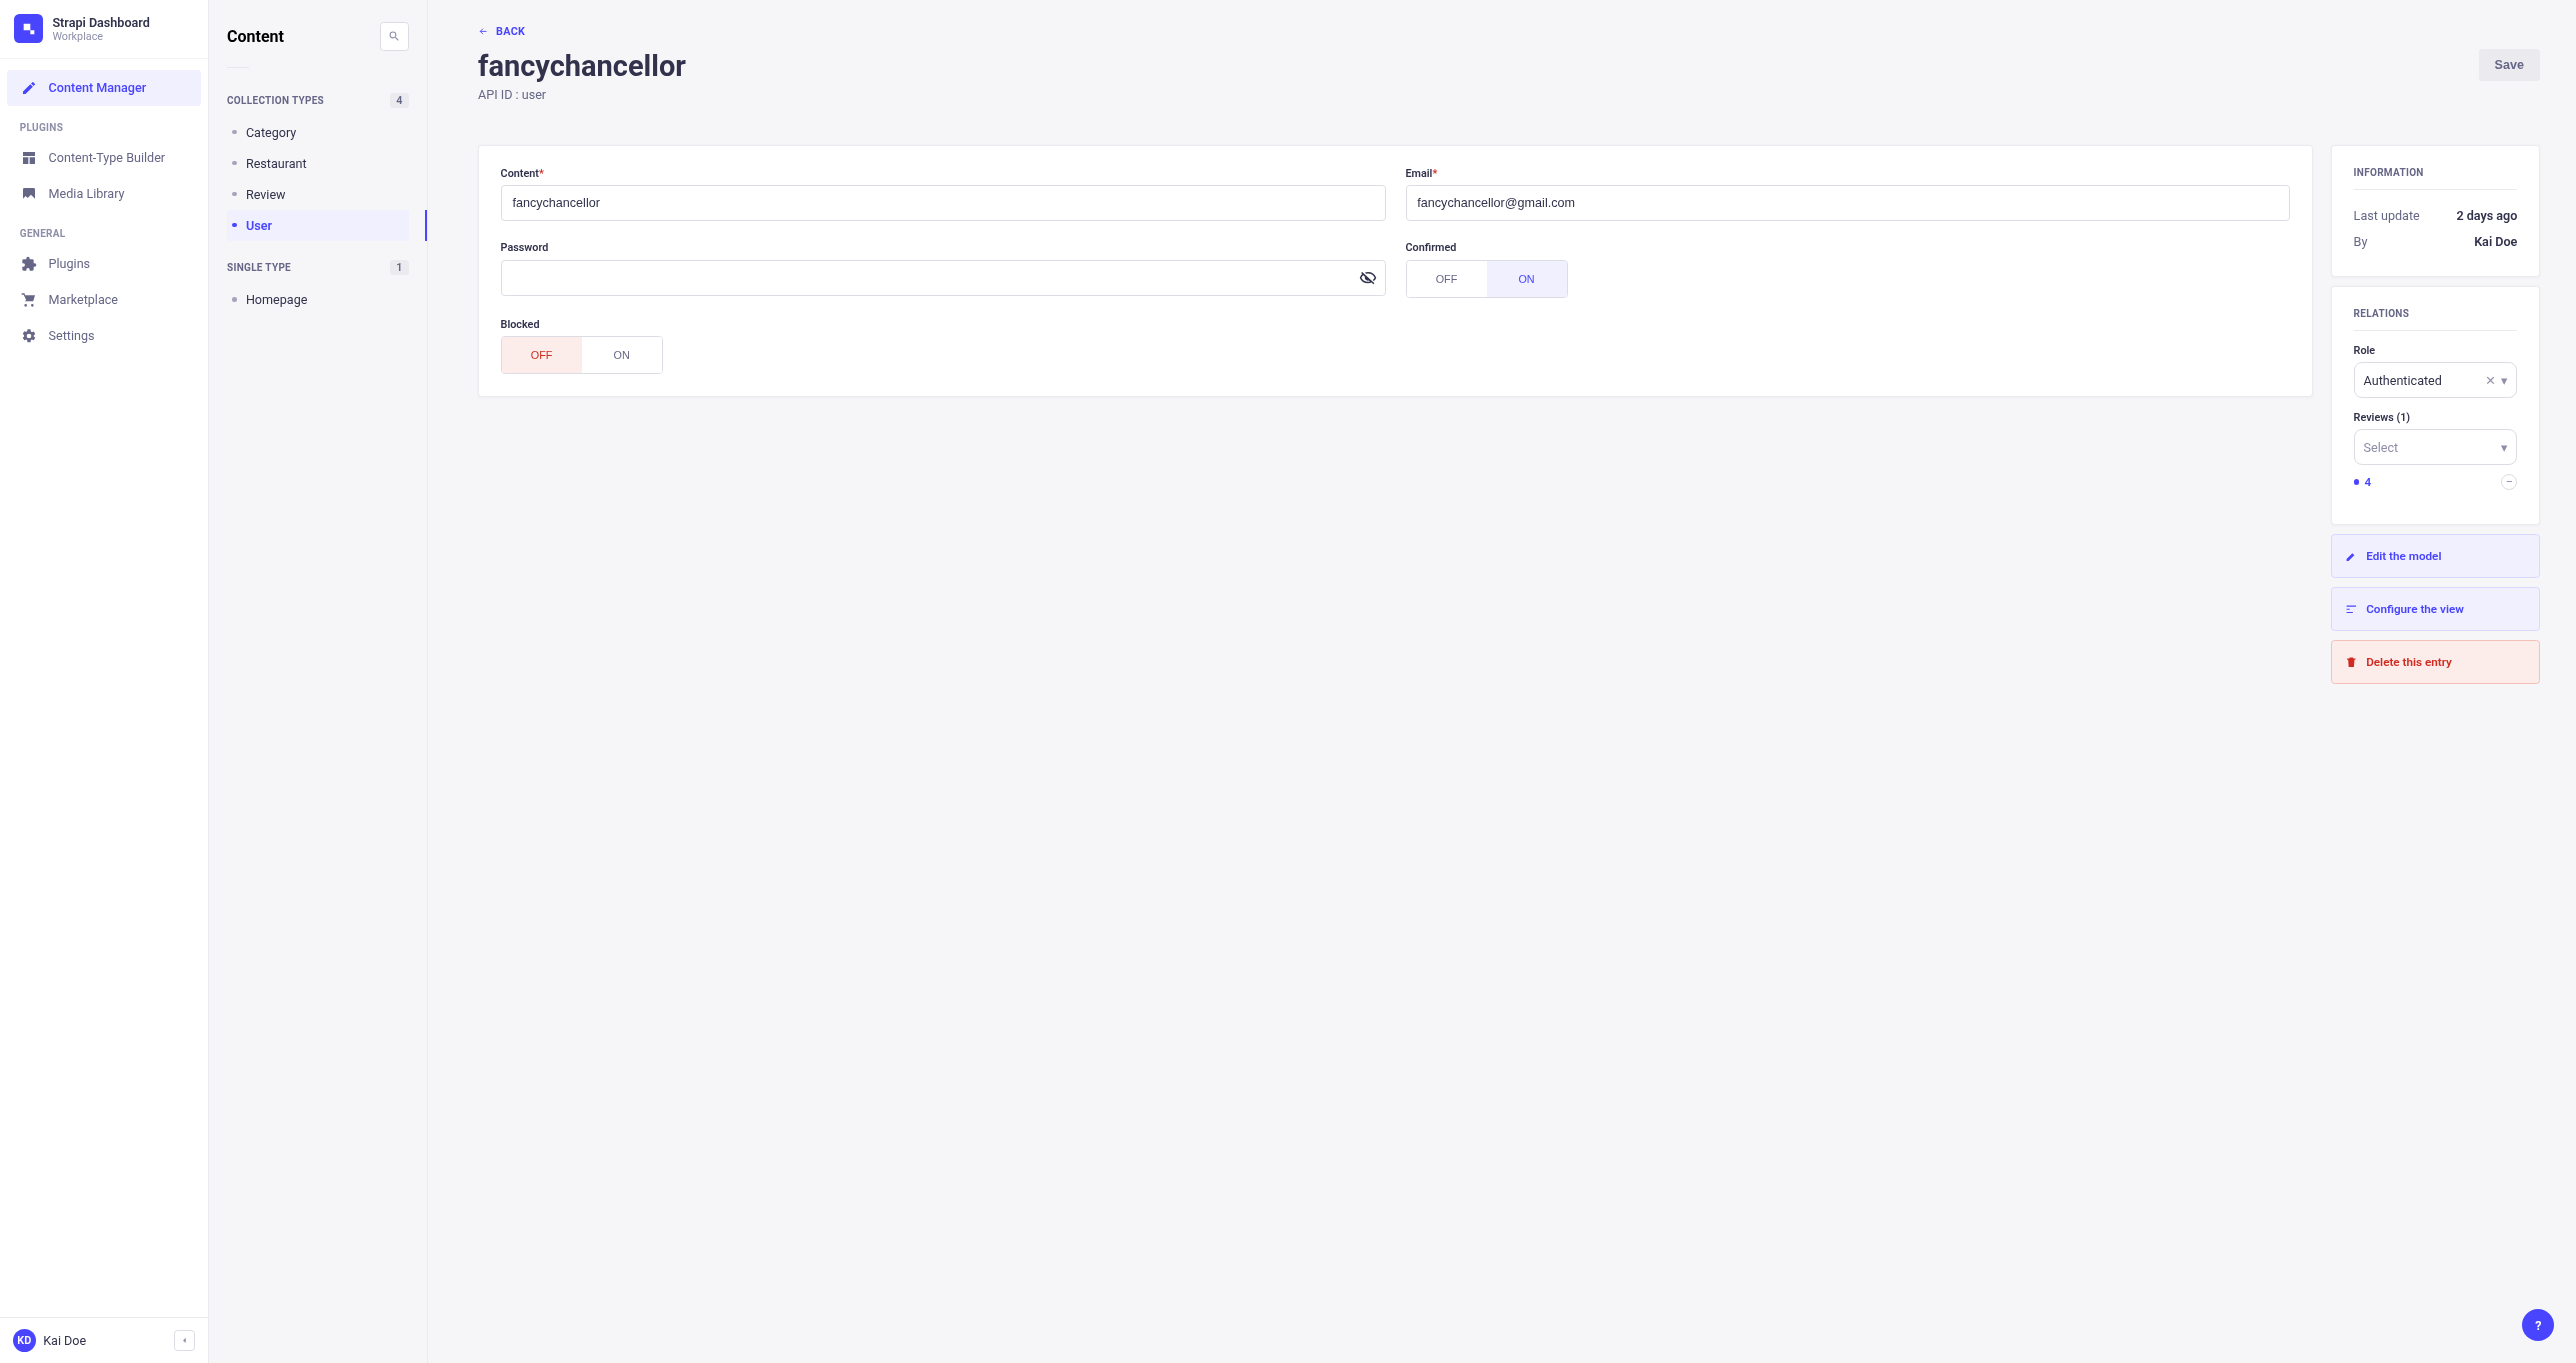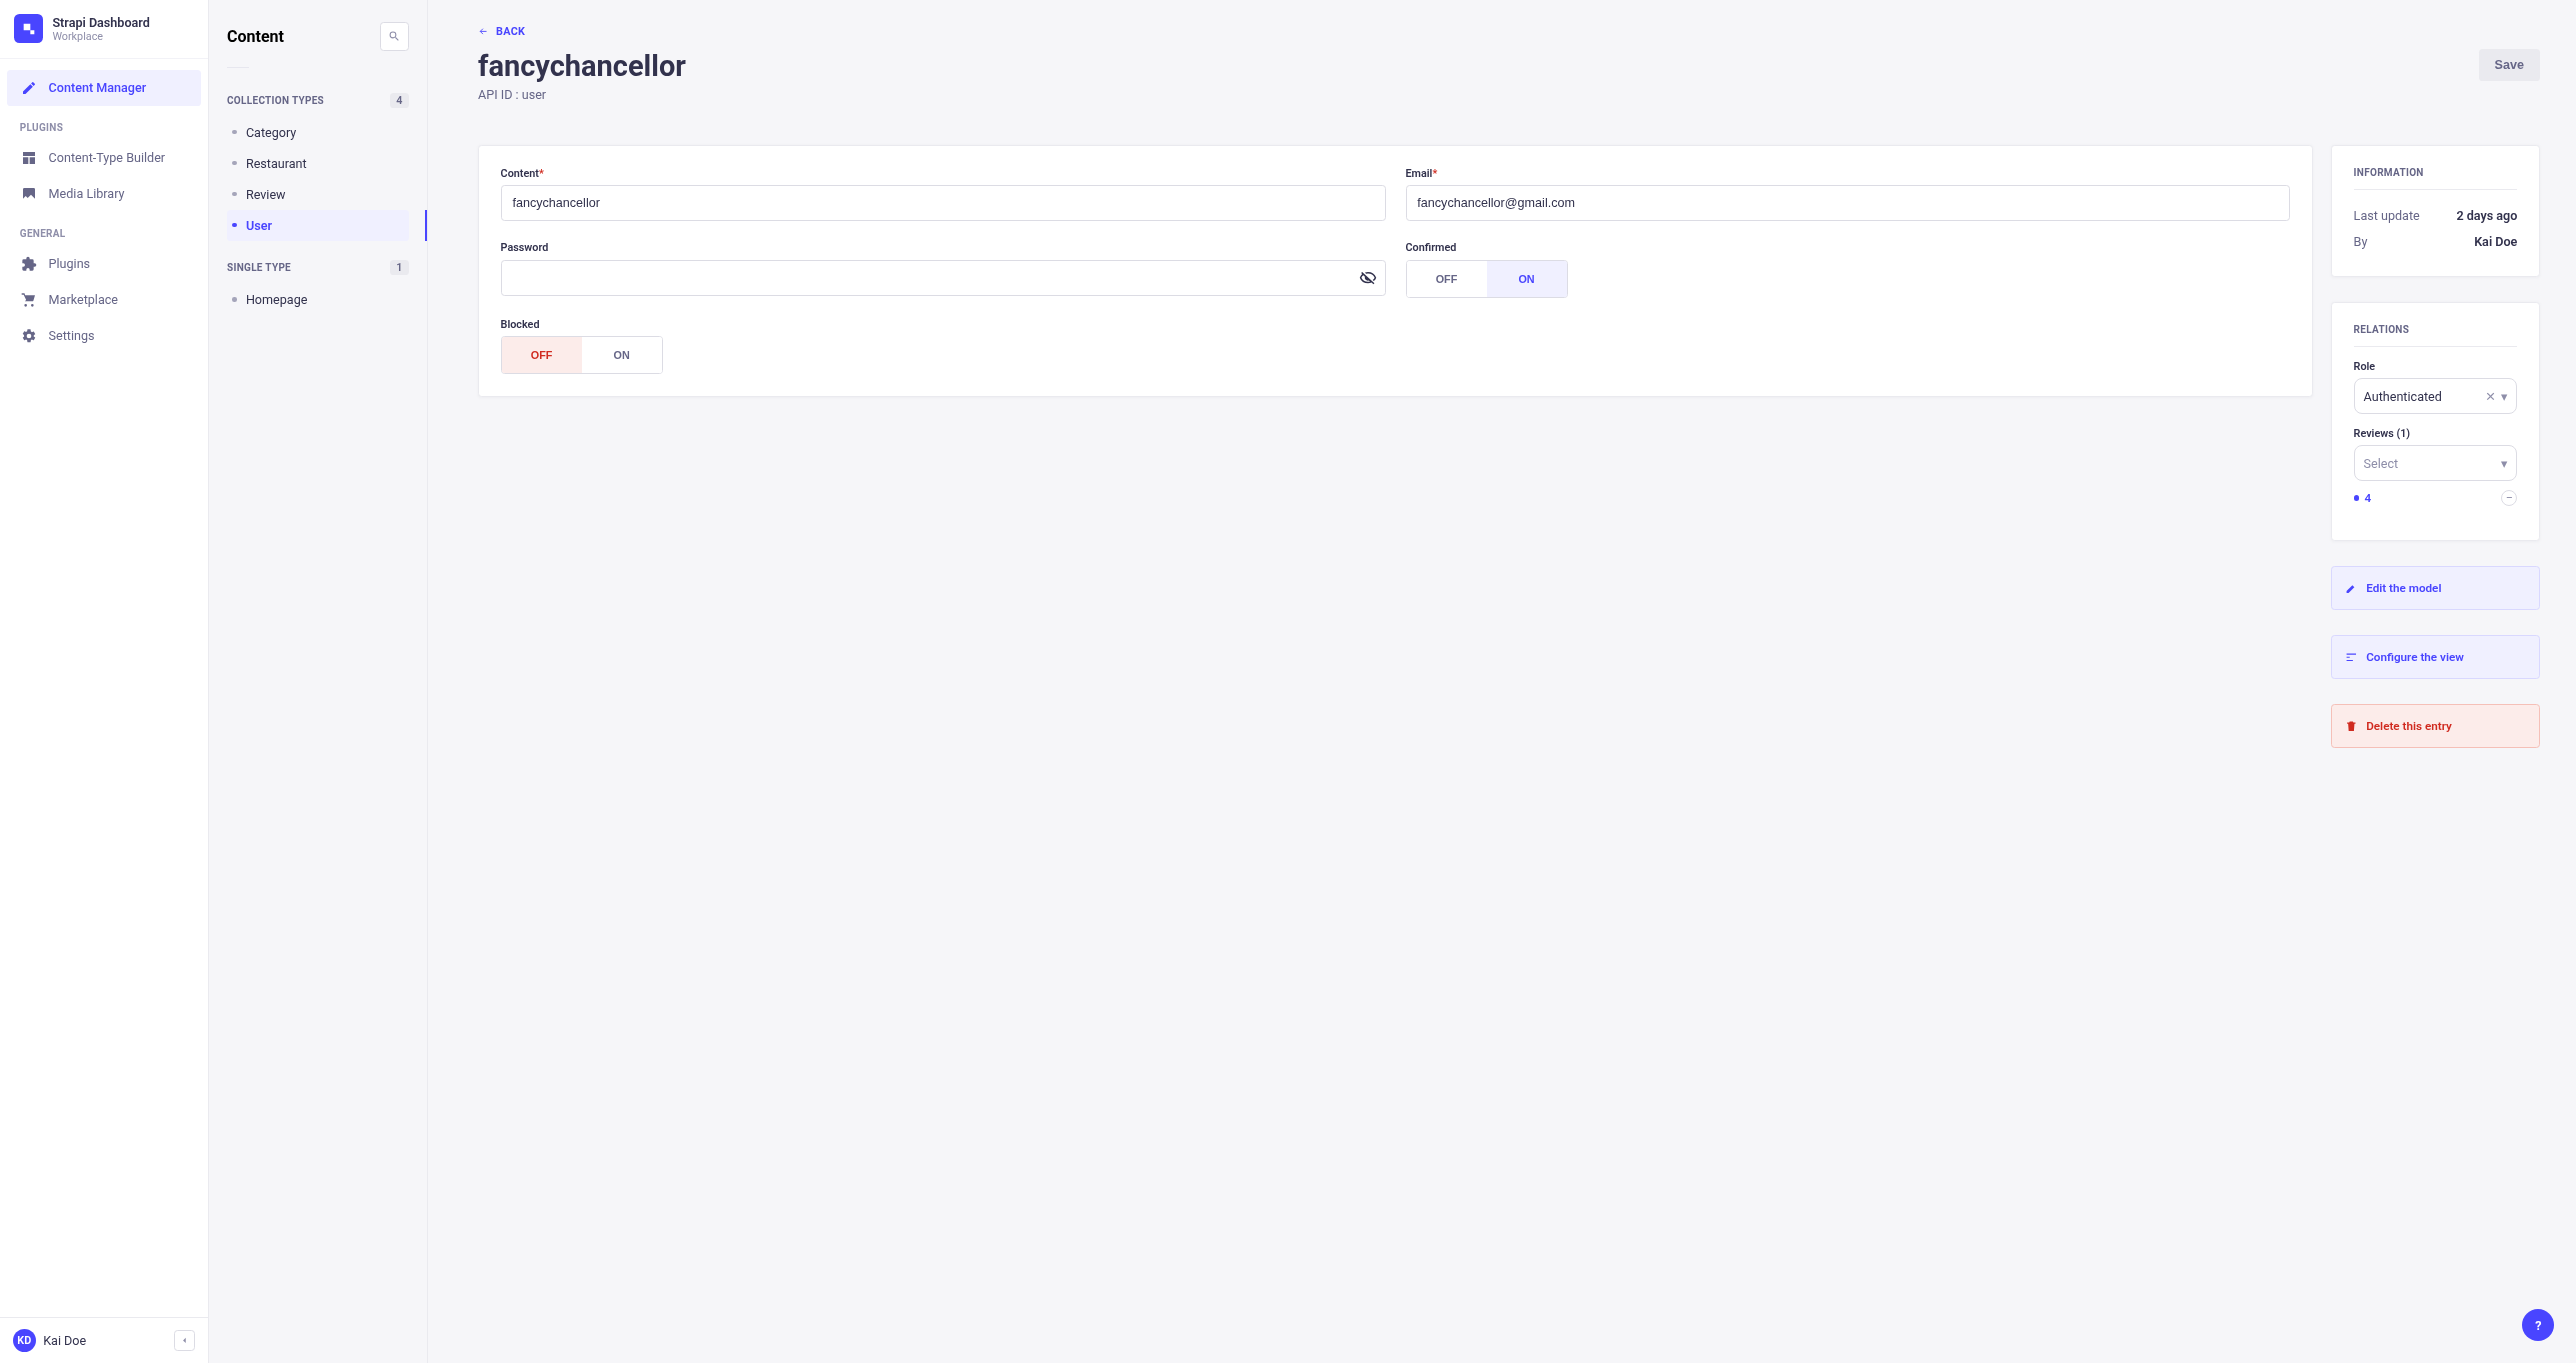--- a/index.html
+++ b/index.html
@@ -138,28 +138,28 @@
     width:100%; height:36px; border:0.9px solid #dcdce4; border-radius:3.6px;
     padding: 0 10.8px; font-size:12.6px; color:#32324d; background:#fff;
   }
   .input-wrap { position:relative; }
   .eye {
     position:absolute; right:9px; top:50%; transform:translateY(-50%);
     width:18px; height:18px; color:#32324d; cursor:pointer;
   }
   .toggle { display:flex; border:0.9px solid #dcdce4; border-radius:3.6px; overflow:hidden; width:162px;}
   .toggle button {
-    flex:1; height:36px; border:none; background:#fff; font-size:10.8px; font-weight:700;
+    flex:1; height:36px; border:none; background:#fff; font-size:10.8px; font-weight:400;
     color:#666687; cursor:pointer;
   }
   .toggle button.on-active { background:#f0f0ff; color:#4945ff; }
   .toggle button.off-active { background:#fcecea; color:#d02b20; }
   .field-blocked { grid-column: 1 / 2; }
   
-  .col-side { width:209px; display:flex; flex-direction:column; gap:25px;}
+  .col-side { width:209px; display:flex; flex-direction:column; gap:9px;}
   .side-h {
     font-size:10px; font-weight:700; letter-spacing:0.3px; color:#666687;
     padding-bottom: 10.8px; border-bottom:0.9px solid #eaeaef; margin-bottom:12.6px;
   }
   .kv { display:flex; justify-content:space-between; font-size:12.6px; padding: 5.4px 0;}
   .kv .k { color:#666687; }
   .kv .v { font-weight:600; }
   .rel-label { font-size:10.8px; font-weight:600; margin-bottom:5.4px; }
   .select {
     height:36px; border:0.9px solid #dcdce4; border-radius:8px; background:#fff;

